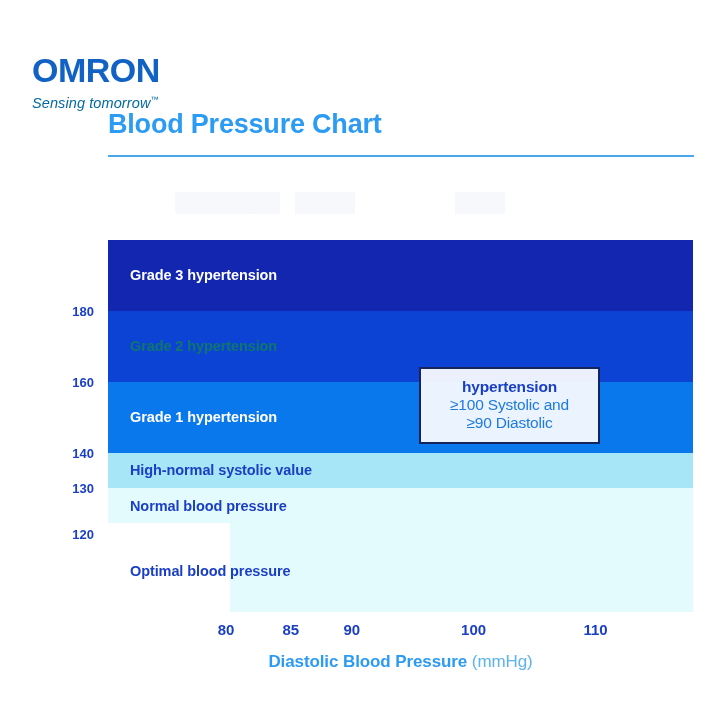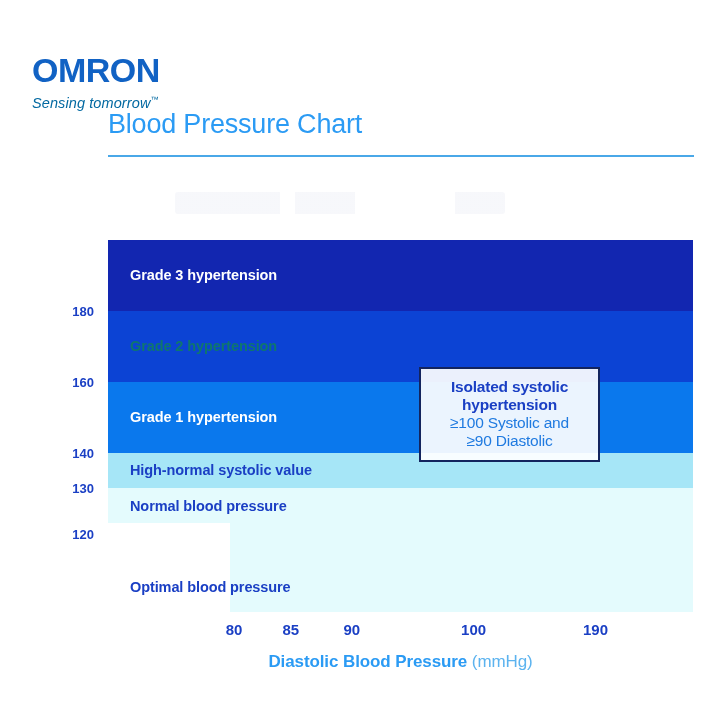--- a/index.html
+++ b/index.html
@@ -47,21 +47,21 @@
 
   
   #title-block {
     position: absolute;
     left: 108px;
     top: 110px;
     width: 586px;
   }
   #page-title {
     font-size: 27px;
-    font-weight: normal;
+    font-weight: bold;
     color: #2b9bf4;
     letter-spacing: -0.2px;
     line-height: 1.1;
   }
   #title-rule {
     margin-top: 15px;
     height: 2px;
     background: #4aa8e8;
     width: 100%;
   }
@@ -225,39 +225,38 @@
       <div class="step-col" style="left: 182.812px; width: 402.188px; top: 212.571px; height: 159.429px; background: rgb(166, 230, 247);"></div>
       <div class="step-col" style="left: 121.875px; width: 463.125px; top: 248px; height: 124px; background: rgb(228, 251, 253);"></div>
     </div>
 
   <div id="labels-layer">
       <div class="band-label" style="top: 35.4286px; transform: translateY(-50%); color: rgb(255, 255, 255);">Grade 3 hypertension</div>
       <div class="band-label" style="top: 106.286px; transform: translateY(-50%); color: #0f766e;">Grade 2 hypertension</div>
       <div class="band-label" style="top: 177.143px; transform: translateY(-50%); color: rgb(255, 255, 255);">Grade 1 hypertension</div>
       <div class="band-label" style="top: 230.286px; transform: translateY(-50%); color: rgb(26, 63, 196);">High-normal systolic value</div>
       <div class="band-label" style="top: 265.714px; transform: translateY(-50%); color: rgb(26, 63, 196);">Normal blood pressure</div>
-      <div class="band-label" style="top: 347px; transform: translateY(-50%); color: rgb(26, 63, 196);">Optimal blood pressure</div>
+      <div class="band-label" style="top: 331px; transform: translateY(-50%); color: rgb(26, 63, 196);">Optimal blood pressure</div>
     </div>
 
   <div id="y-ticks-layer">
       <div class="y-tick" style="top: 70.8571px;">180</div>
       <div class="y-tick" style="top: 141.714px;">160</div>
       <div class="y-tick" style="top: 212.571px;">140</div>
       <div class="y-tick" style="top: 248px;">130</div>
       <div class="y-tick" style="top: 294px;">120</div>
     </div>
   <div id="x-ticks-layer">
-      <div class="x-tick" style="left: 126px;">80</div>
+      <div class="x-tick" style="left: 118px;">80</div>
       <div class="x-tick" style="left: 182.812px;">85</div>
       <div class="x-tick" style="left: 243.75px;">90</div>
       <div class="x-tick" style="left: 365.625px;">100</div>
-      <div class="x-tick" style="left: 487.5px;">190</div>
+      <div class="x-tick" style="left: 487.5px;">110</div>
     </div>
 
   <div id="callout">
-    <div class="strong">Isolated systolic</div>
     <div class="strong">hypertension</div>
     <div class="light">≥100 Systolic and</div>
     <div class="light">≥90 Diastolic</div>
   </div>
 
   <div id="x-axis-title"><span>Diastolic Blood Pressure</span> <span class="unit">(mmHg)</span></div>
 </div>
 
 </body></html>

